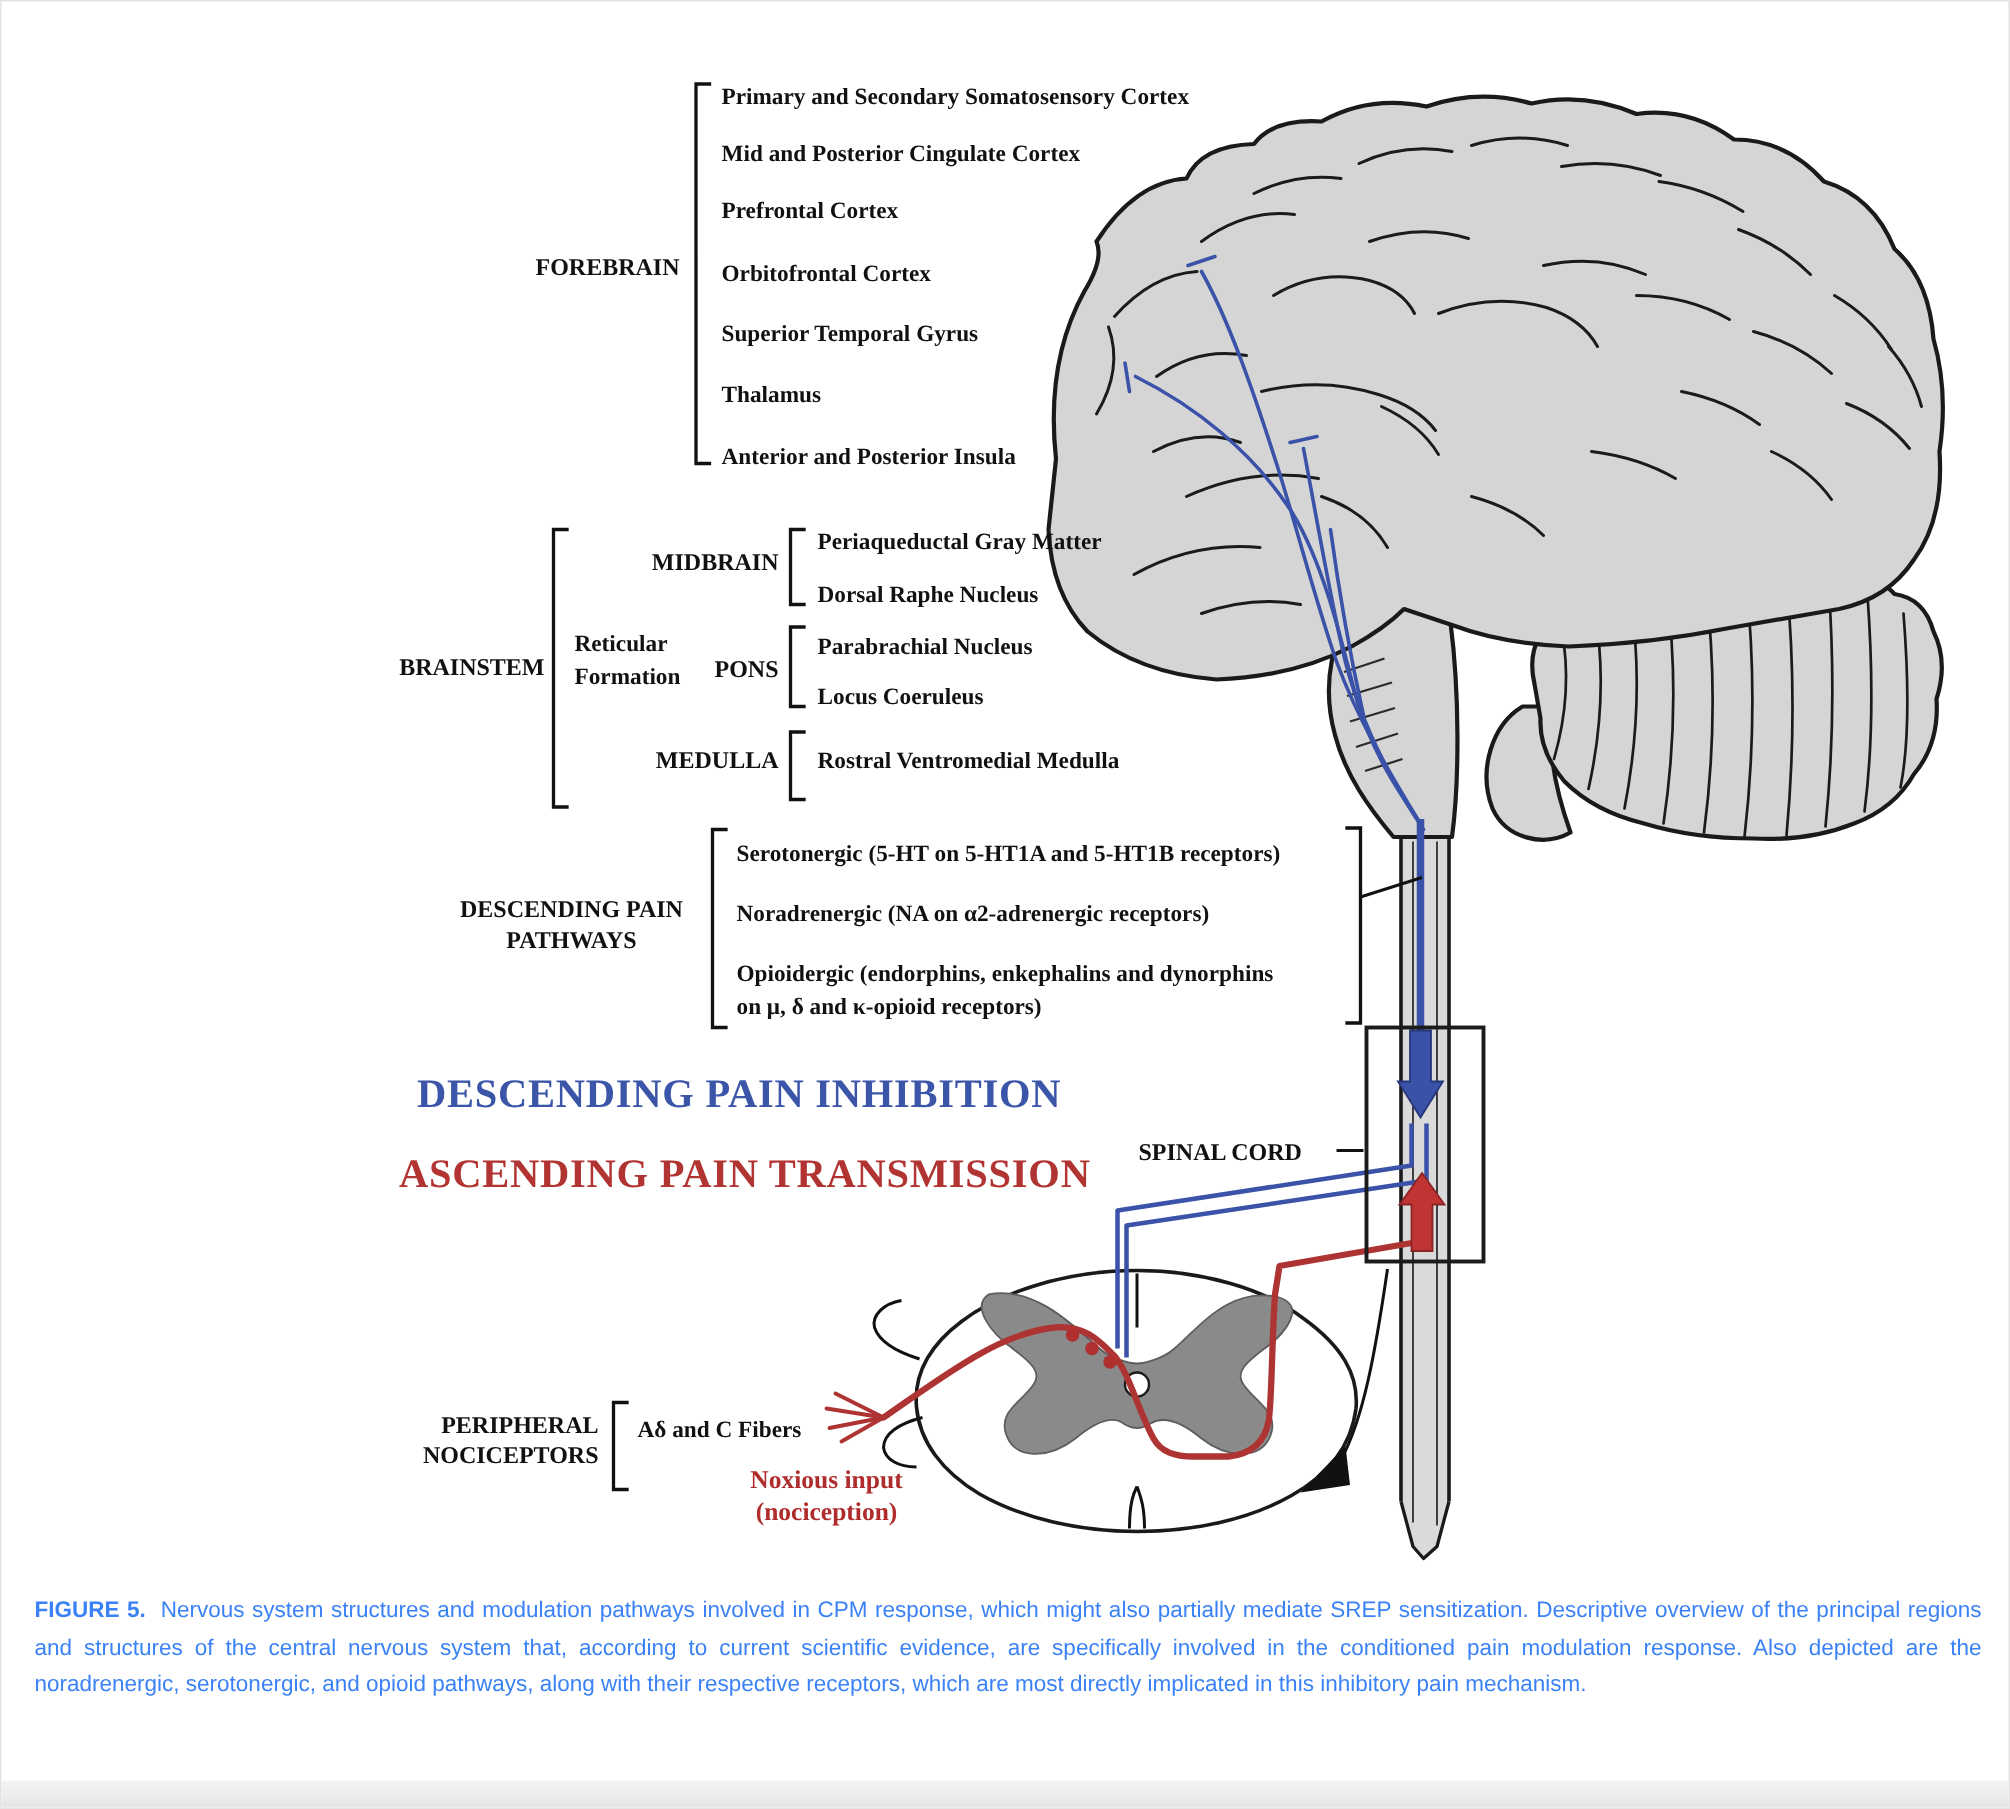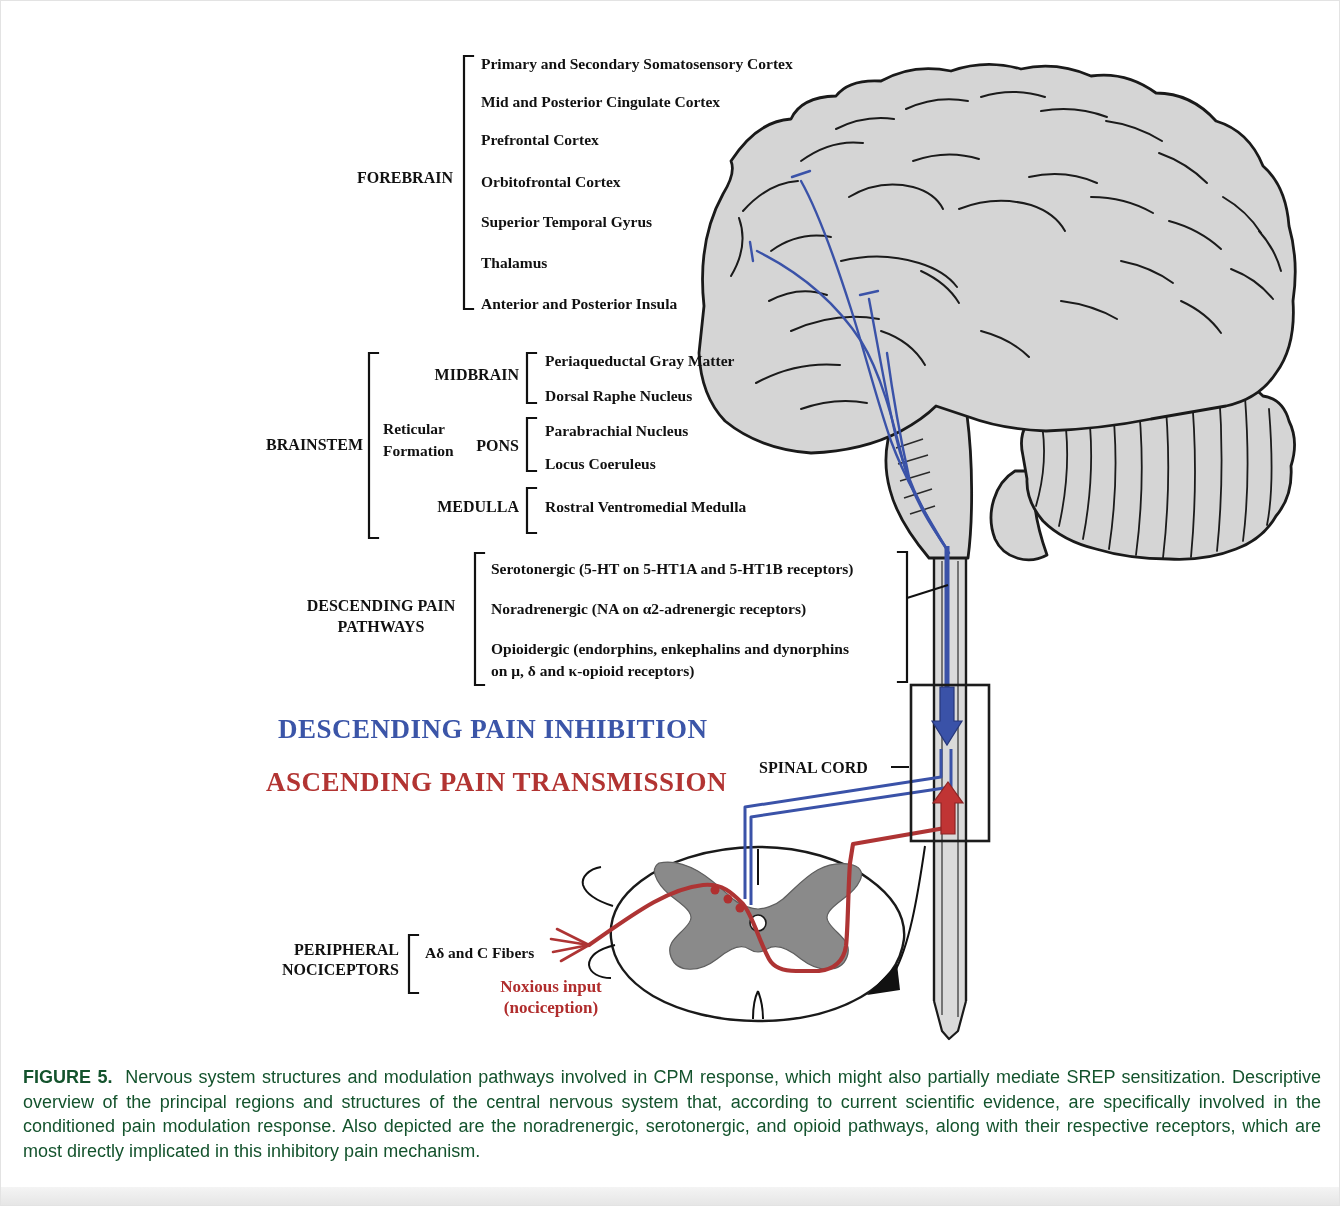--- a/index.html
+++ b/index.html
@@ -26,22 +26,22 @@
   .graymatter{fill:#8a8a8a;stroke:#5e5e5e;stroke-width:1.2;}
   .hatch{stroke:#2a2a2a;stroke-width:1.5;}
   text{font-family:"Liberation Serif",serif;fill:#111;}
   .lbl{font-size:15.5px;font-weight:bold;}
   .grp{font-size:16px;font-weight:bold;}
   .big-blue{font-size:27px;font-weight:bold;fill:#3b55a8;letter-spacing:.5px;}
   .big-red{font-size:27px;font-weight:bold;fill:#b23432;letter-spacing:.5px;}
   .red-lbl{font-size:17px;font-weight:bold;fill:#b02c2c;}
   
   #caption{position:absolute;left:22px;top:1046px;width:1298px;
-           font-family:"Liberation Sans",sans-serif;font-size:18px;
-           line-height:24.6px;color:#14532d;text-align:justify;}
+           font-family:"Liberation Sans",sans-serif;font-size:15px;
+           line-height:24.6px;color:#3b82f6;text-align:justify;}
   #caption b{font-weight:bold;}
   #bottom-band{position:absolute;left:0;bottom:0;width:100%;height:18px;
            background:linear-gradient(#f4f4f4,#e6e6e6);}
 </style>
 </head>
 <body>
 
 <div id="page">
 
 <svg id="fig-svg" width="1340" height="1046" viewBox="0 0 1340 1046">

